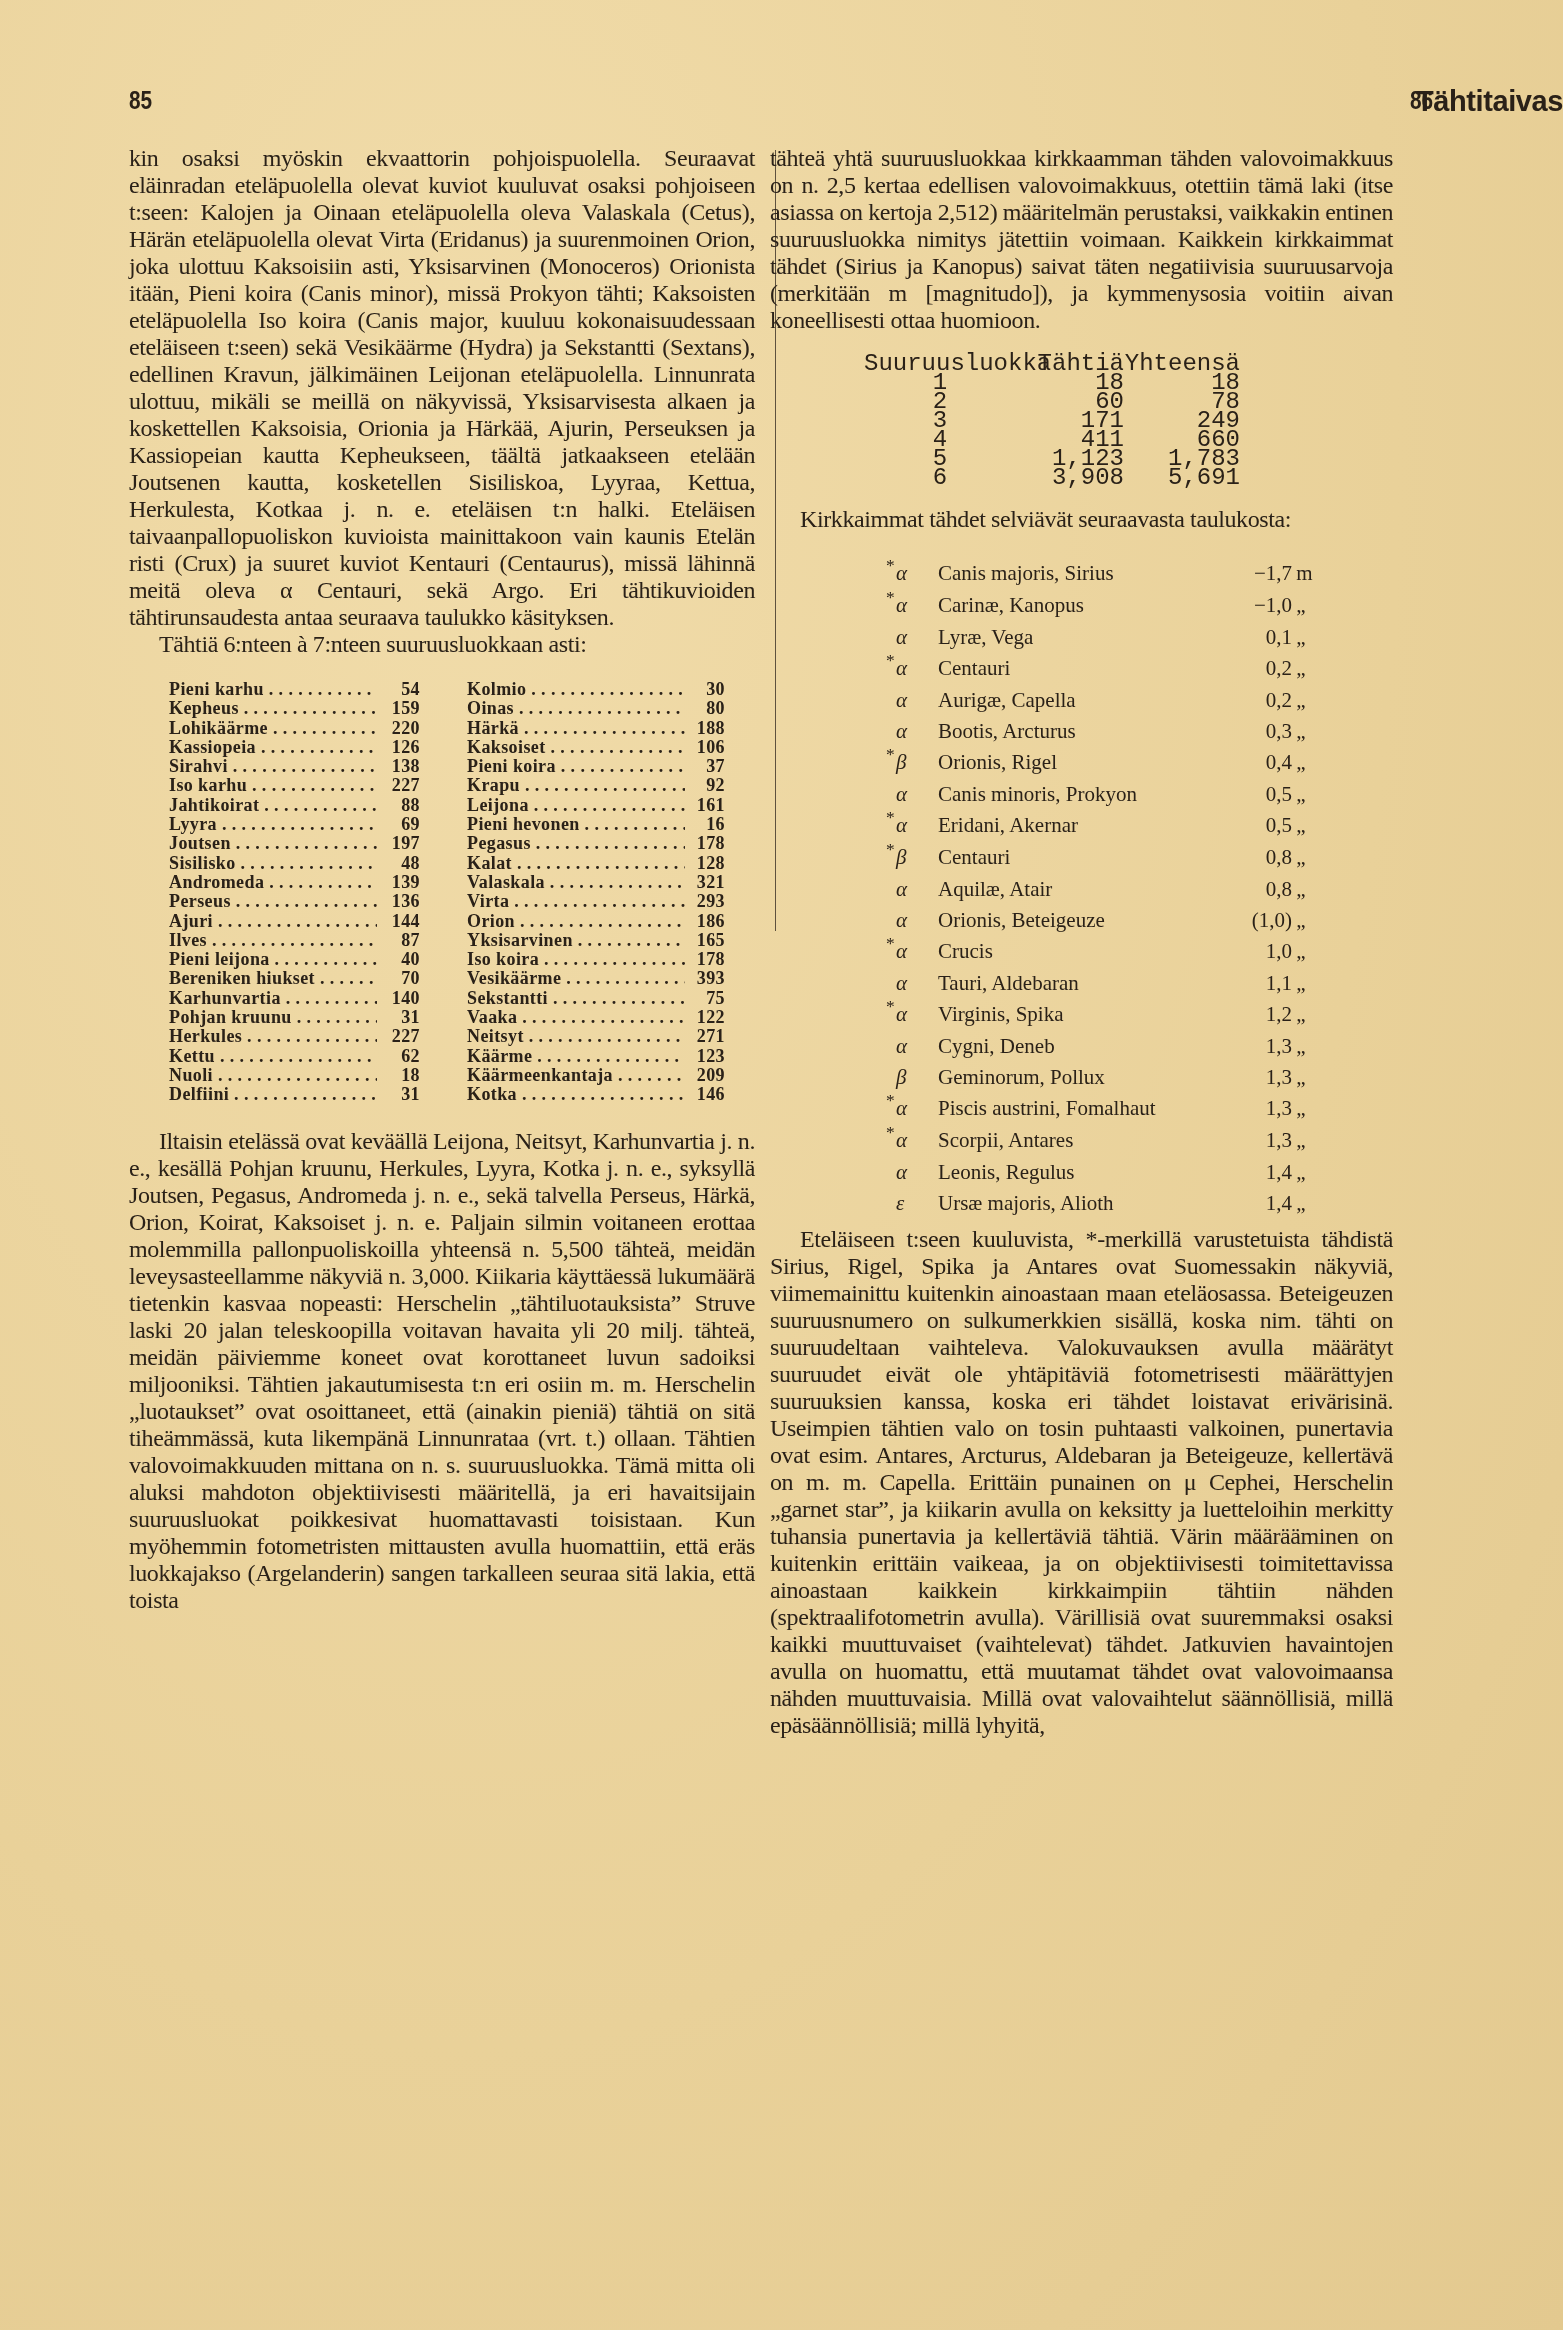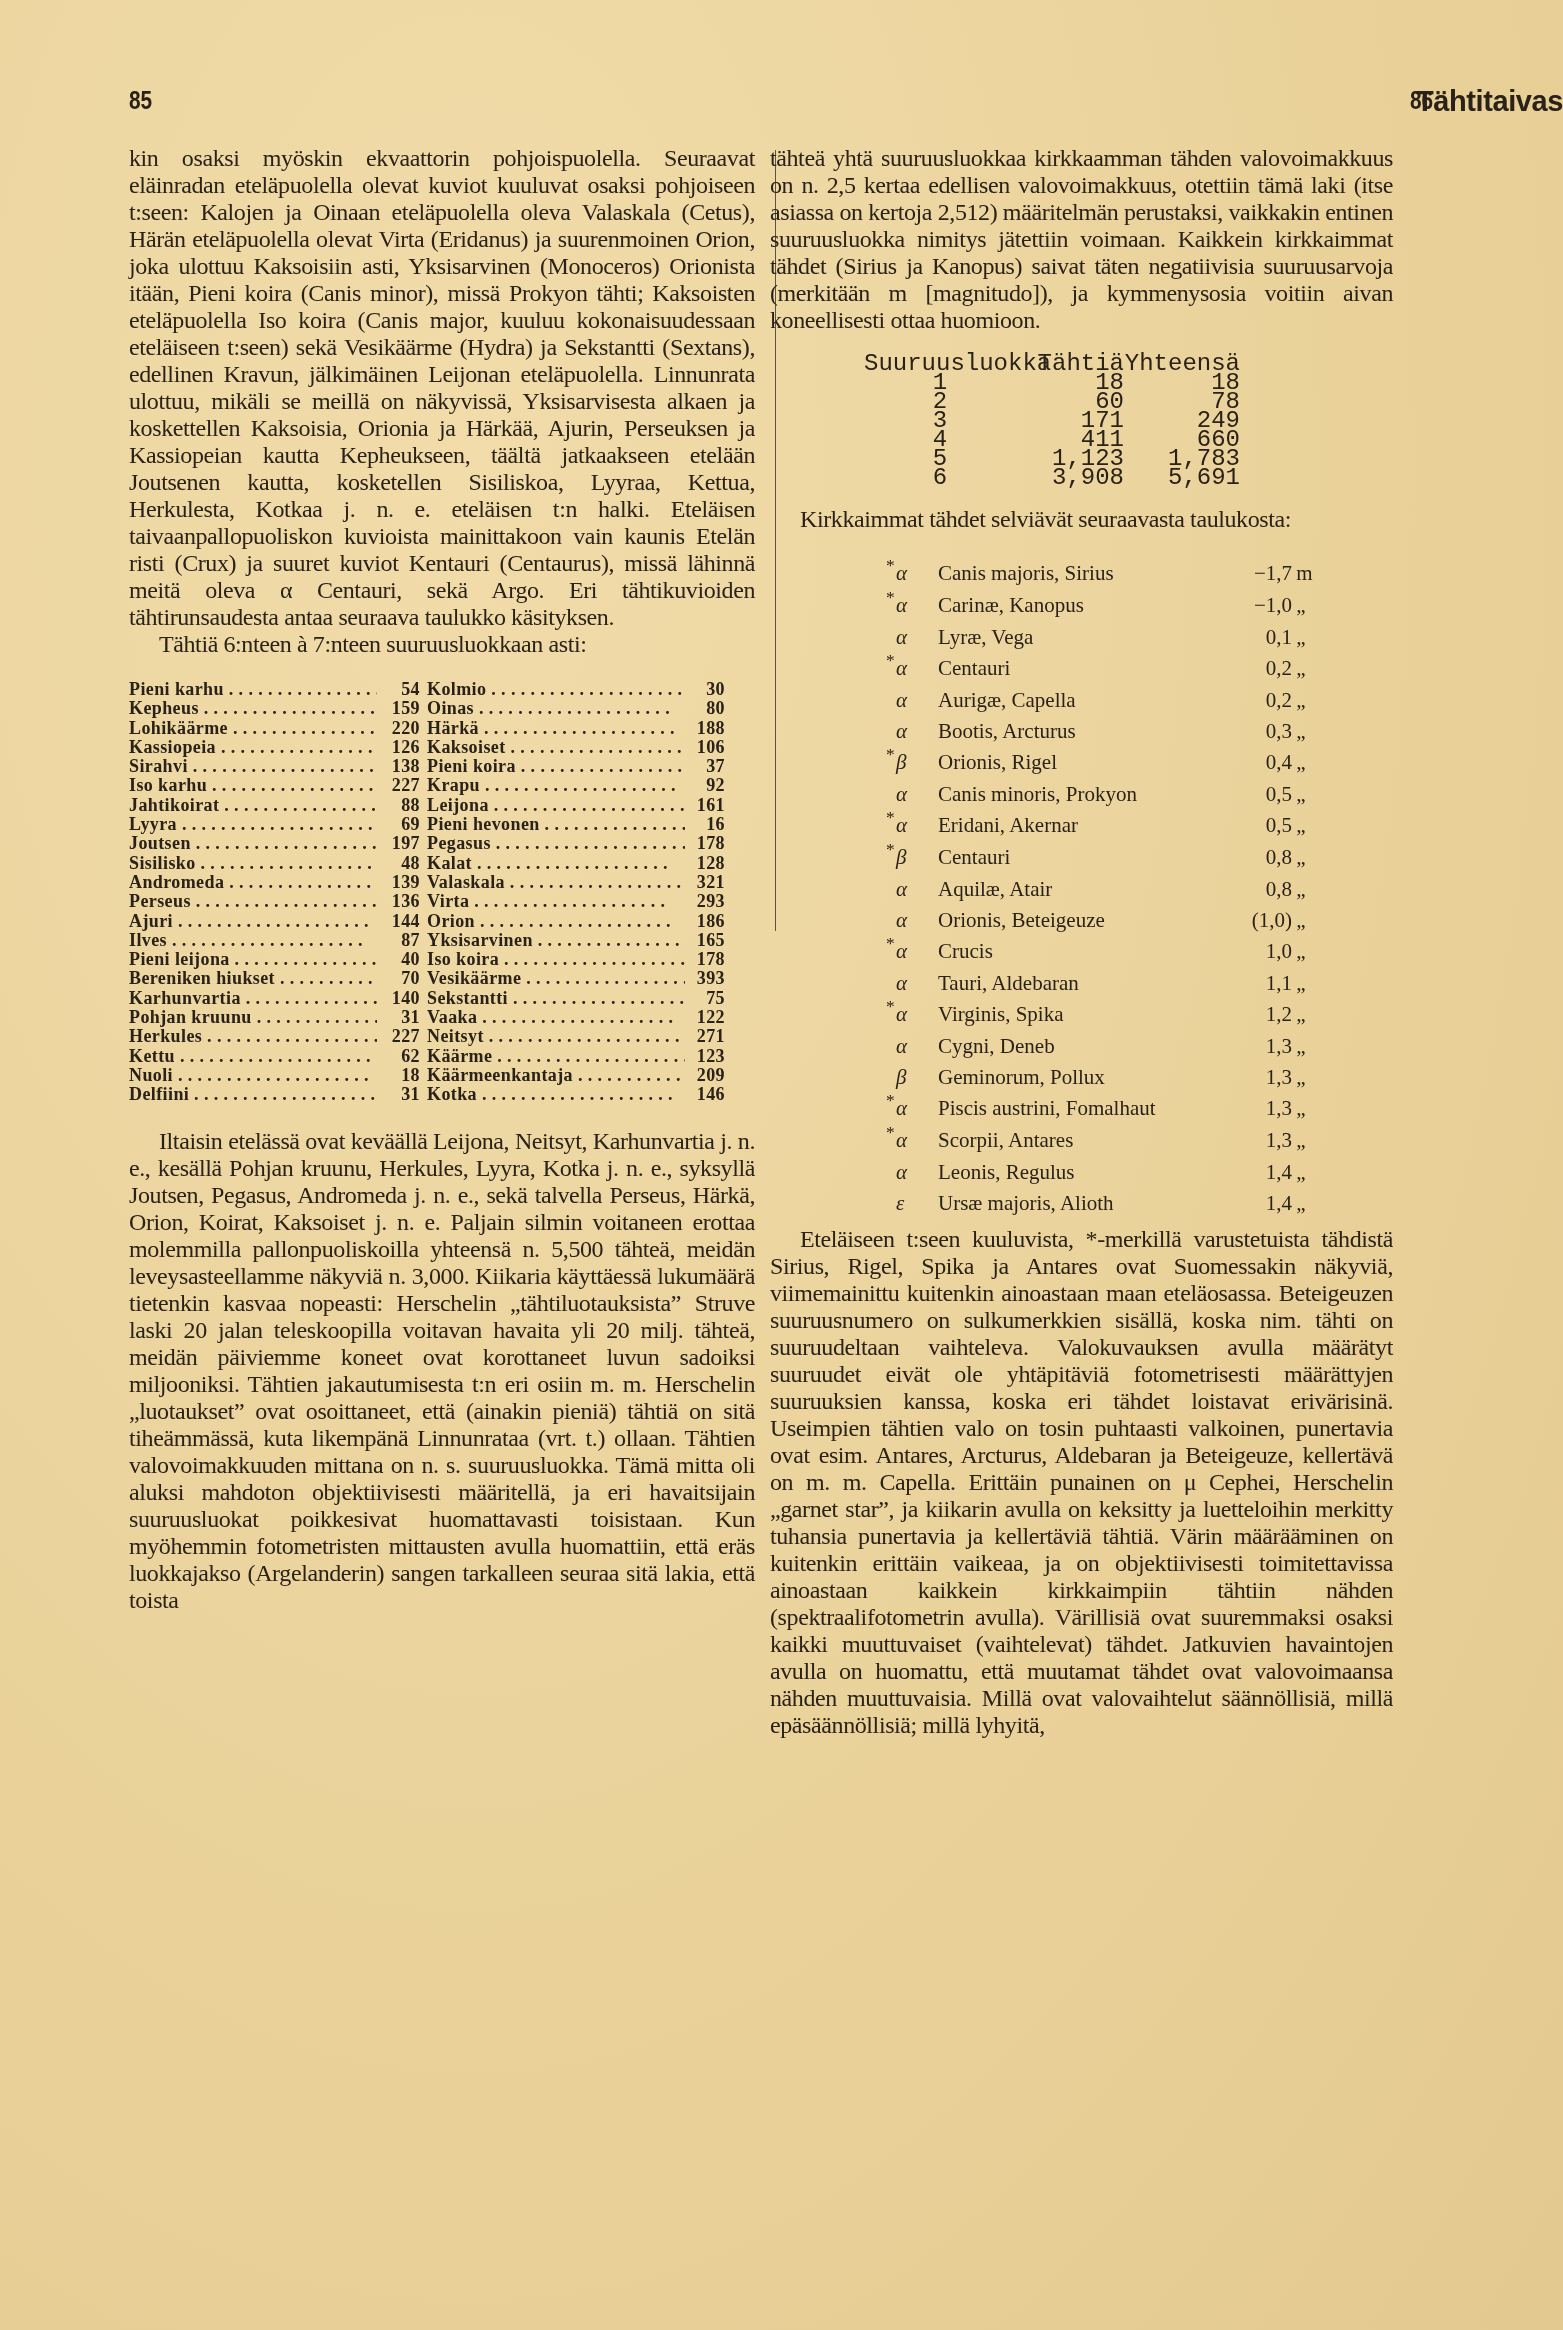--- a/index.html
+++ b/index.html
@@ -16,21 +16,21 @@
   .pg-title { position: absolute; left: 0; width: 1563px; text-align: right; top: 0; font-size: 29px; font-weight: bold; font-family: "Liberation Sans", sans-serif; letter-spacing: -0.4px; }
   .pg-right { position: absolute; left: 1410px; top: 0; font-size: 26px; font-weight: bold; font-family: "Liberation Sans", sans-serif; transform: scaleX(0.8); transform-origin: left; }
   .col { position: absolute; top: 145px; }
   .col-left { left: 129px; width: 626px; }
   .col-right { left: 770px; width: 623px; }
   .divider { position: absolute; left: 775px; top: 150px; width: 1.4px; height: 781px; background: #3a2f24; opacity: 0.8; }
   p { margin: 0; font-size: 24px; line-height: 27px; text-align: justify; letter-spacing: -0.4px; }
   p.indent { text-indent: 30px; }
   .const-table { margin: 22px 0 0 0; width: 600px; font-size: 18px; line-height: 19.3px; font-family: "Liberation Serif", serif; font-weight: bold; letter-spacing: 0.4px; }
   .const-table .half { display: inline-block; vertical-align: top; width: 298px; }
-  .const-table .row { display: flex; white-space: nowrap; overflow: hidden; }
+  .const-table .row { display: flex; white-space: nowrap; overflow: hidden; margin-left: 40px; }
   .const-table .name { flex: 1; overflow: hidden; white-space: nowrap; }
   .const-table .name::after { content: " . . . . . . . . . . . . . . . . . . . ."; }
   .const-table .num { width: 43px; text-align: right; padding-right: 7px; }
   .const-table .half.right .num { padding-right: 0; width: 40px; }
   .mag-table { margin: 20px 0 0 94px; font-size: 24px; line-height: 19px; font-family: Liberation Mono, monospace; }
   .mag-table .row { display: flex; }
   .mag-table .c1 { width: 152px; text-align: center; }
   .mag-table .c2 { width: 108px; text-align: right; }
   .mag-table .c3 { width: 116px; text-align: right; }
   .star-table { margin: 24.6px 0 7.2px 116px; font-size: 21px; line-height: 31px; }

